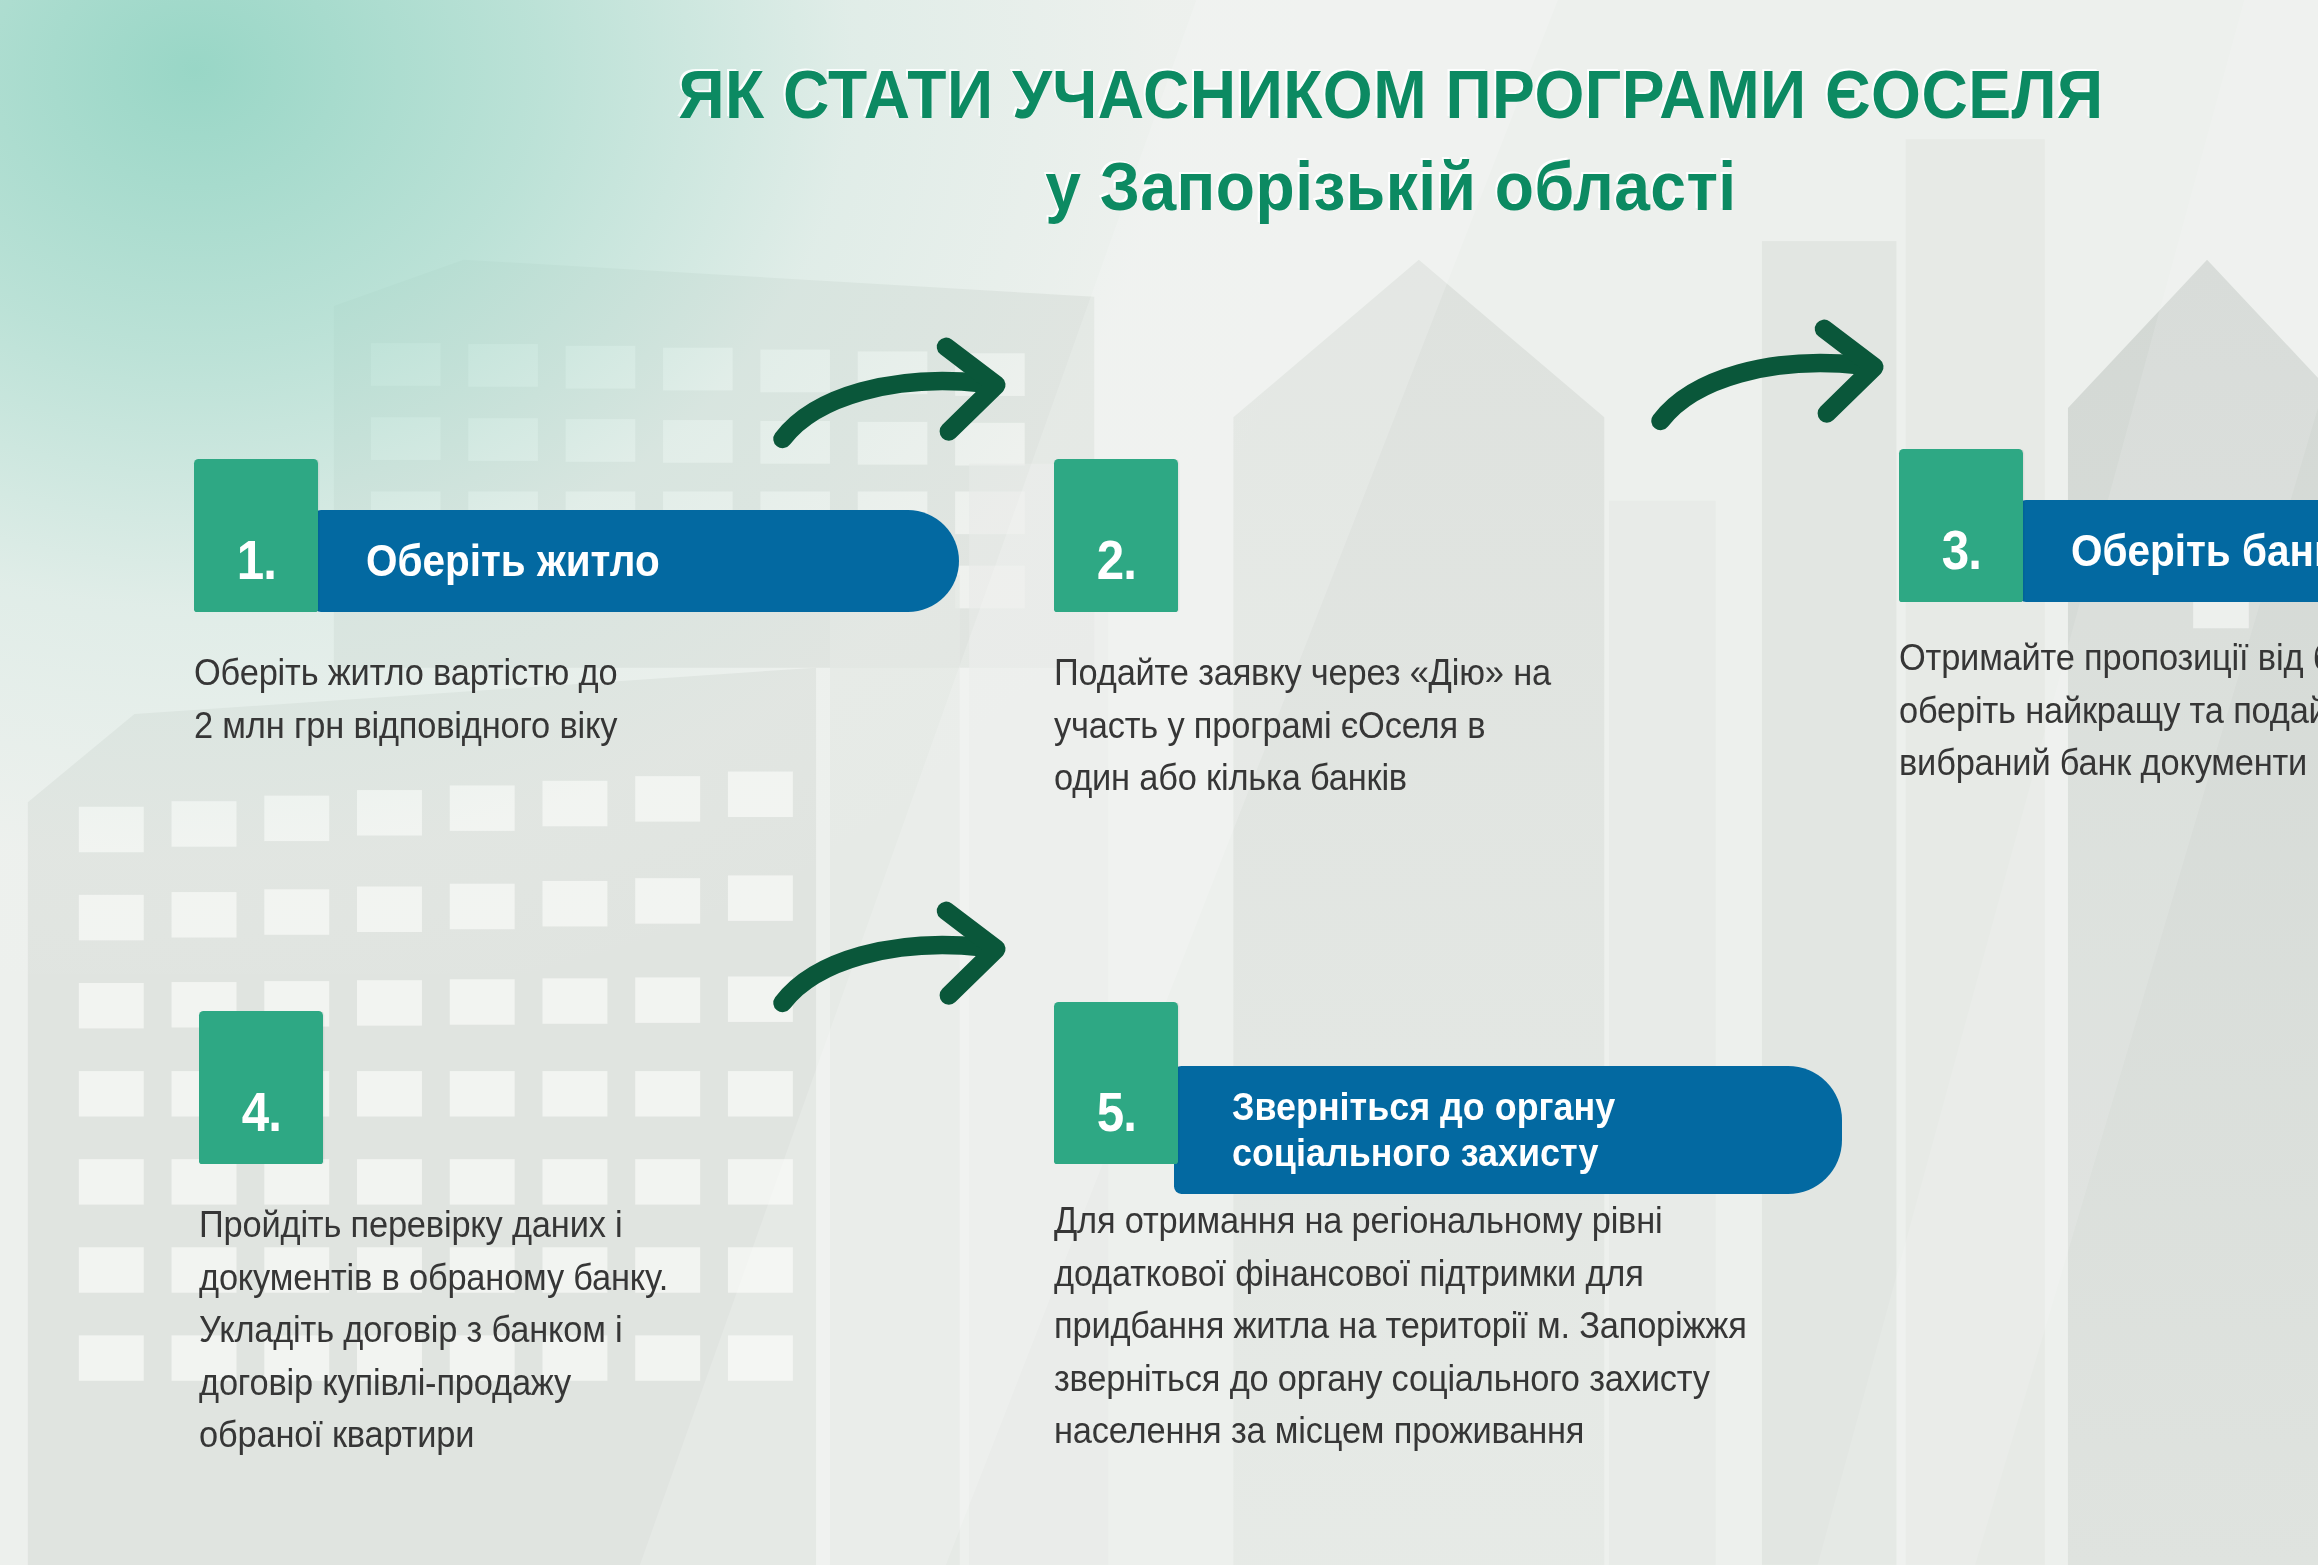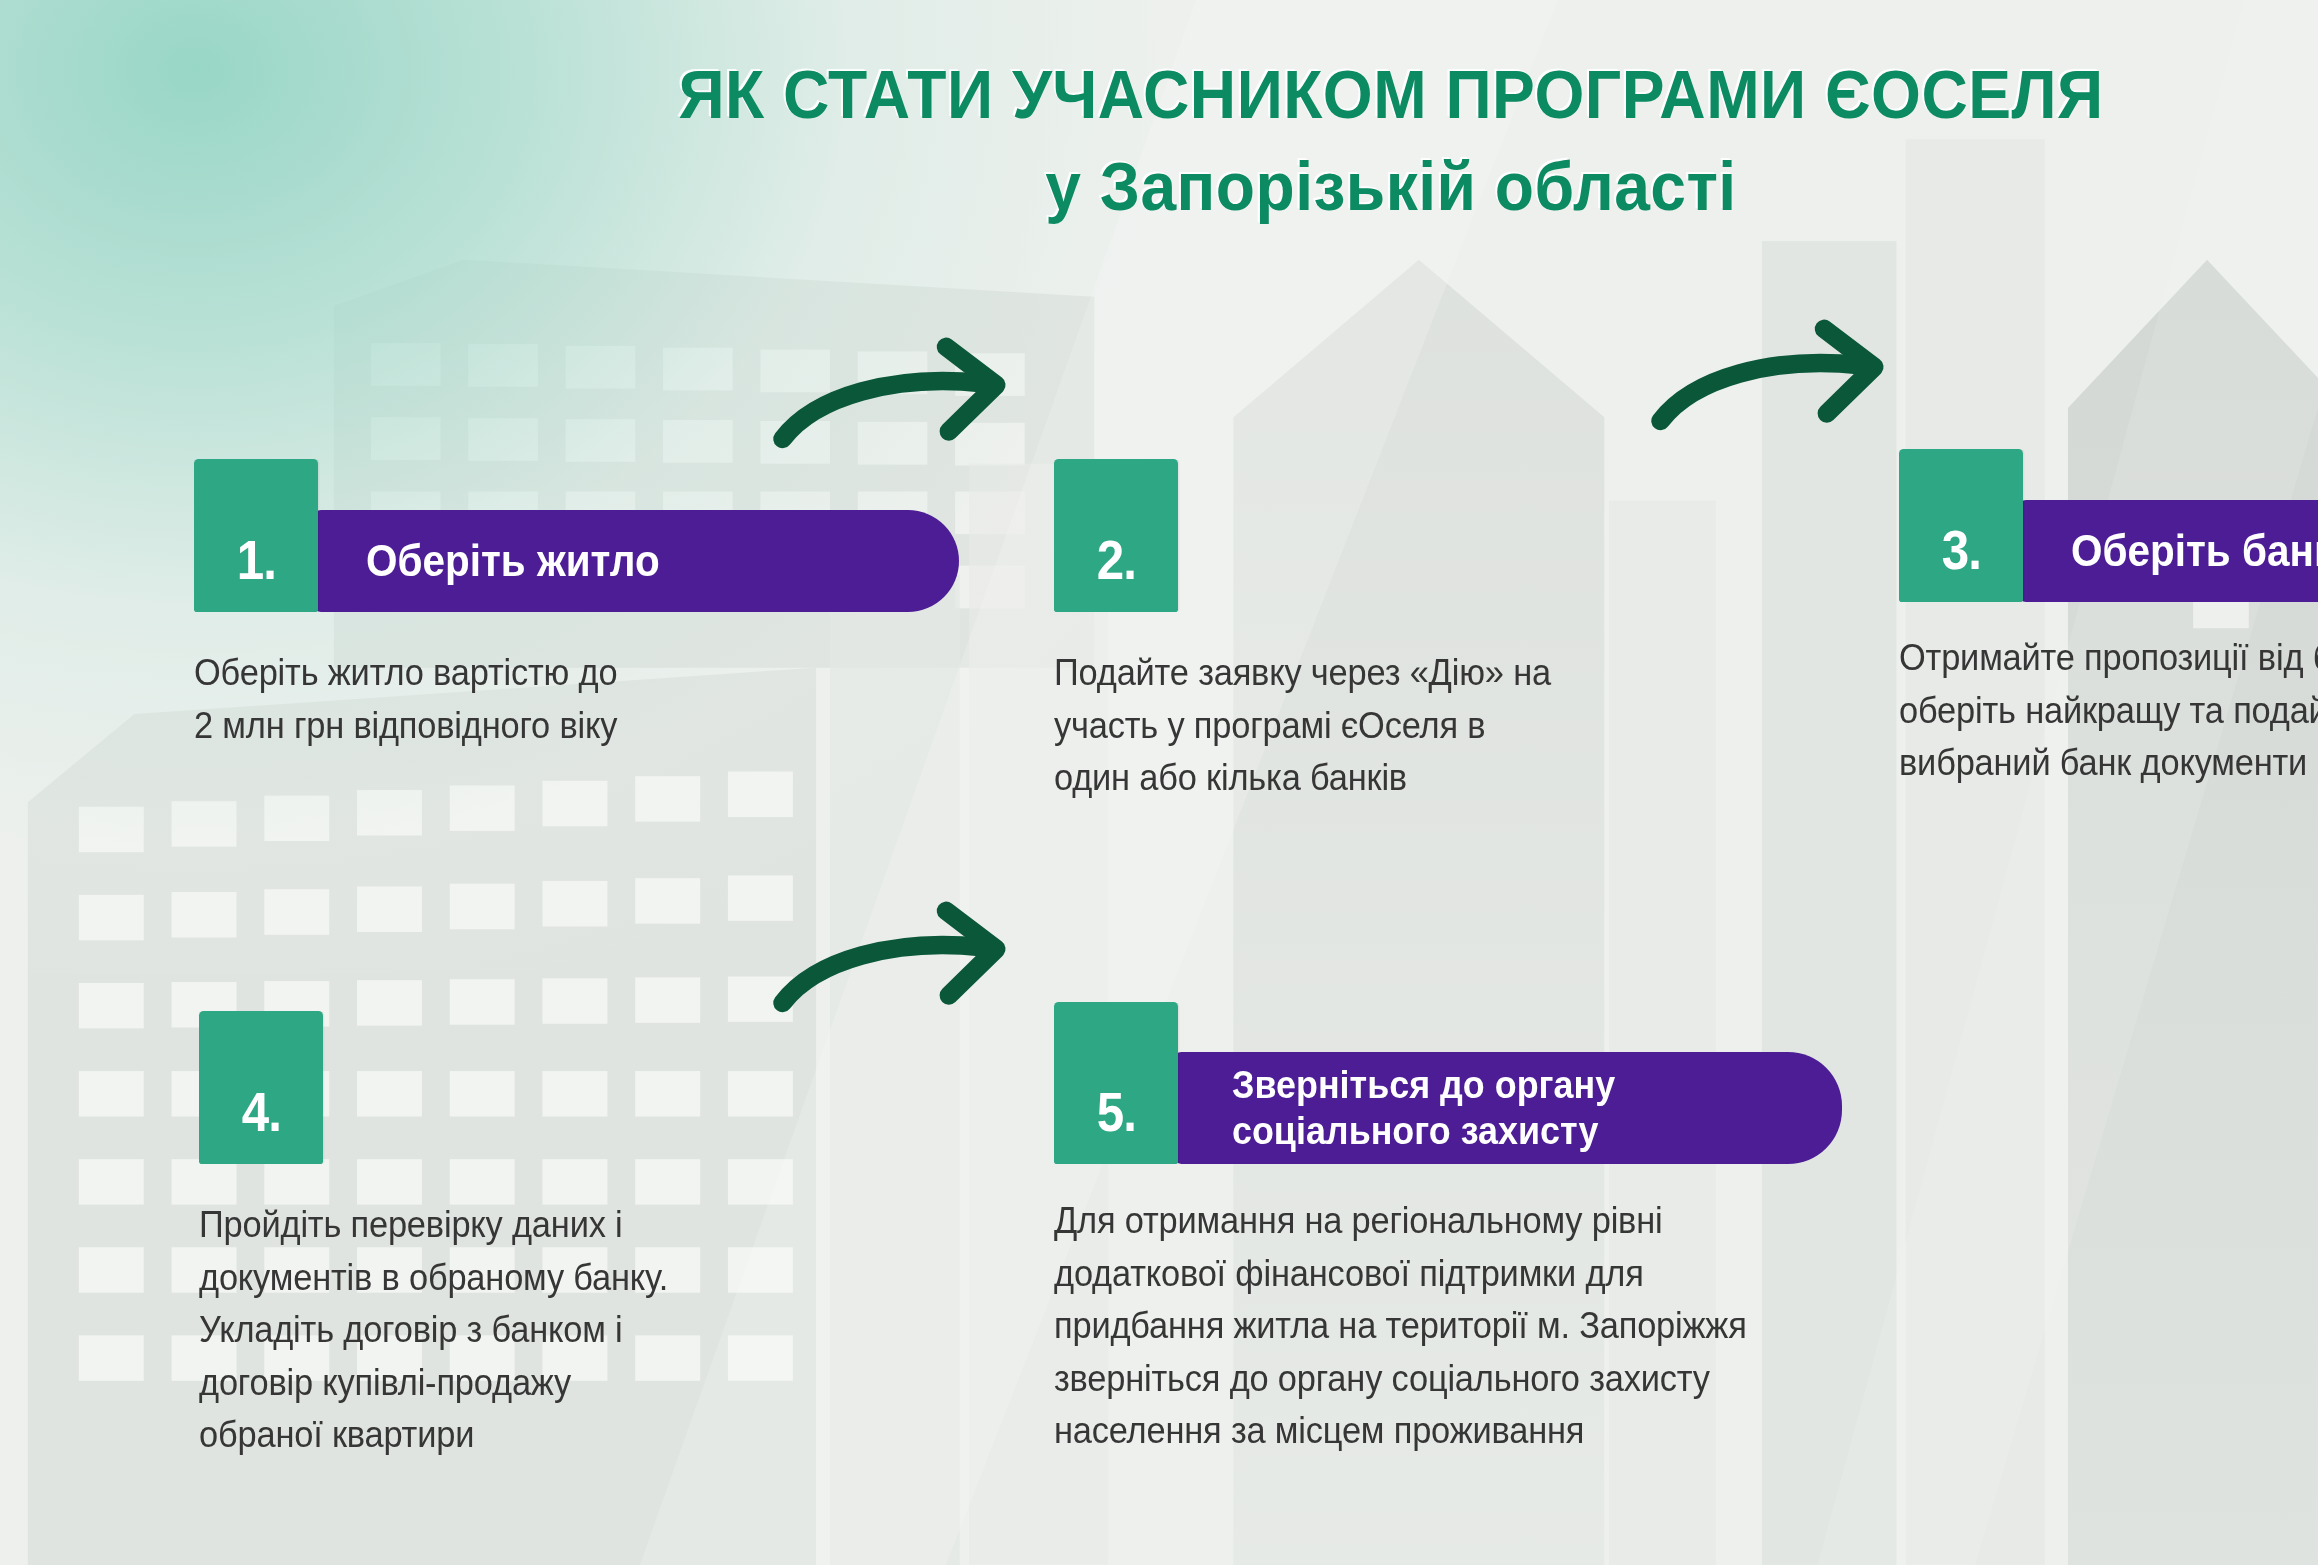--- a/index.html
+++ b/index.html
@@ -133,31 +133,31 @@
     transform: scaleX(0.88);
     letter-spacing: -0.9px;
   }
 
   .pill {
     position: absolute;
     left: 120px;
     top: 51px;
     right: 0;
     height: 102px;
-    background: #4c1d95;
+    background: #0369a1;
     border-radius: 7.4px 54px 54px 7.4px;
     z-index: 2;
     display: flex;
     align-items: center;
     padding-left: 52px;
     padding-right: 79px;
   }
   .step-head.tall .pill {
-    top: 50px;
-    height: 112px;
+    top: 64px;
+    height: 128px;
     padding-left: 58px;
   }
 
   .pill-title {
     color: #ffffff;
     font-size: 44px;
     font-weight: 700;
     line-height: 1.02;
     transform: scaleX(0.92);
     transform-origin: left center;

